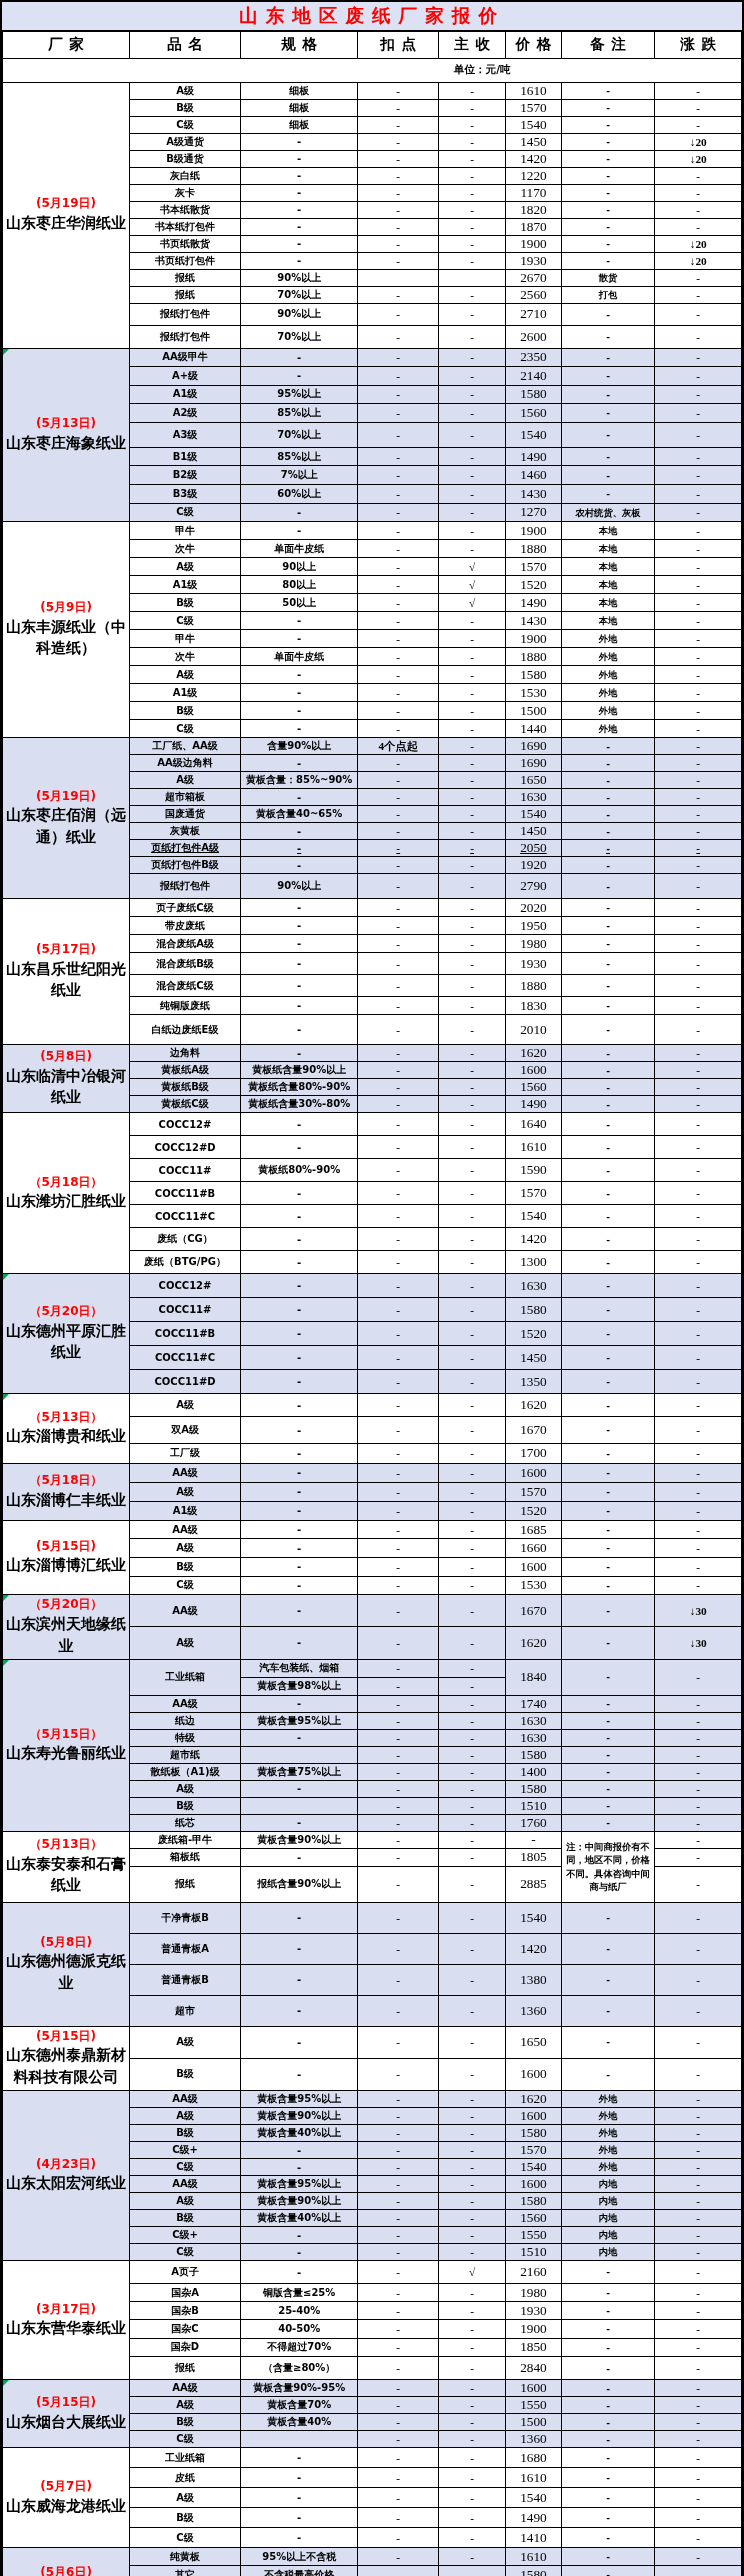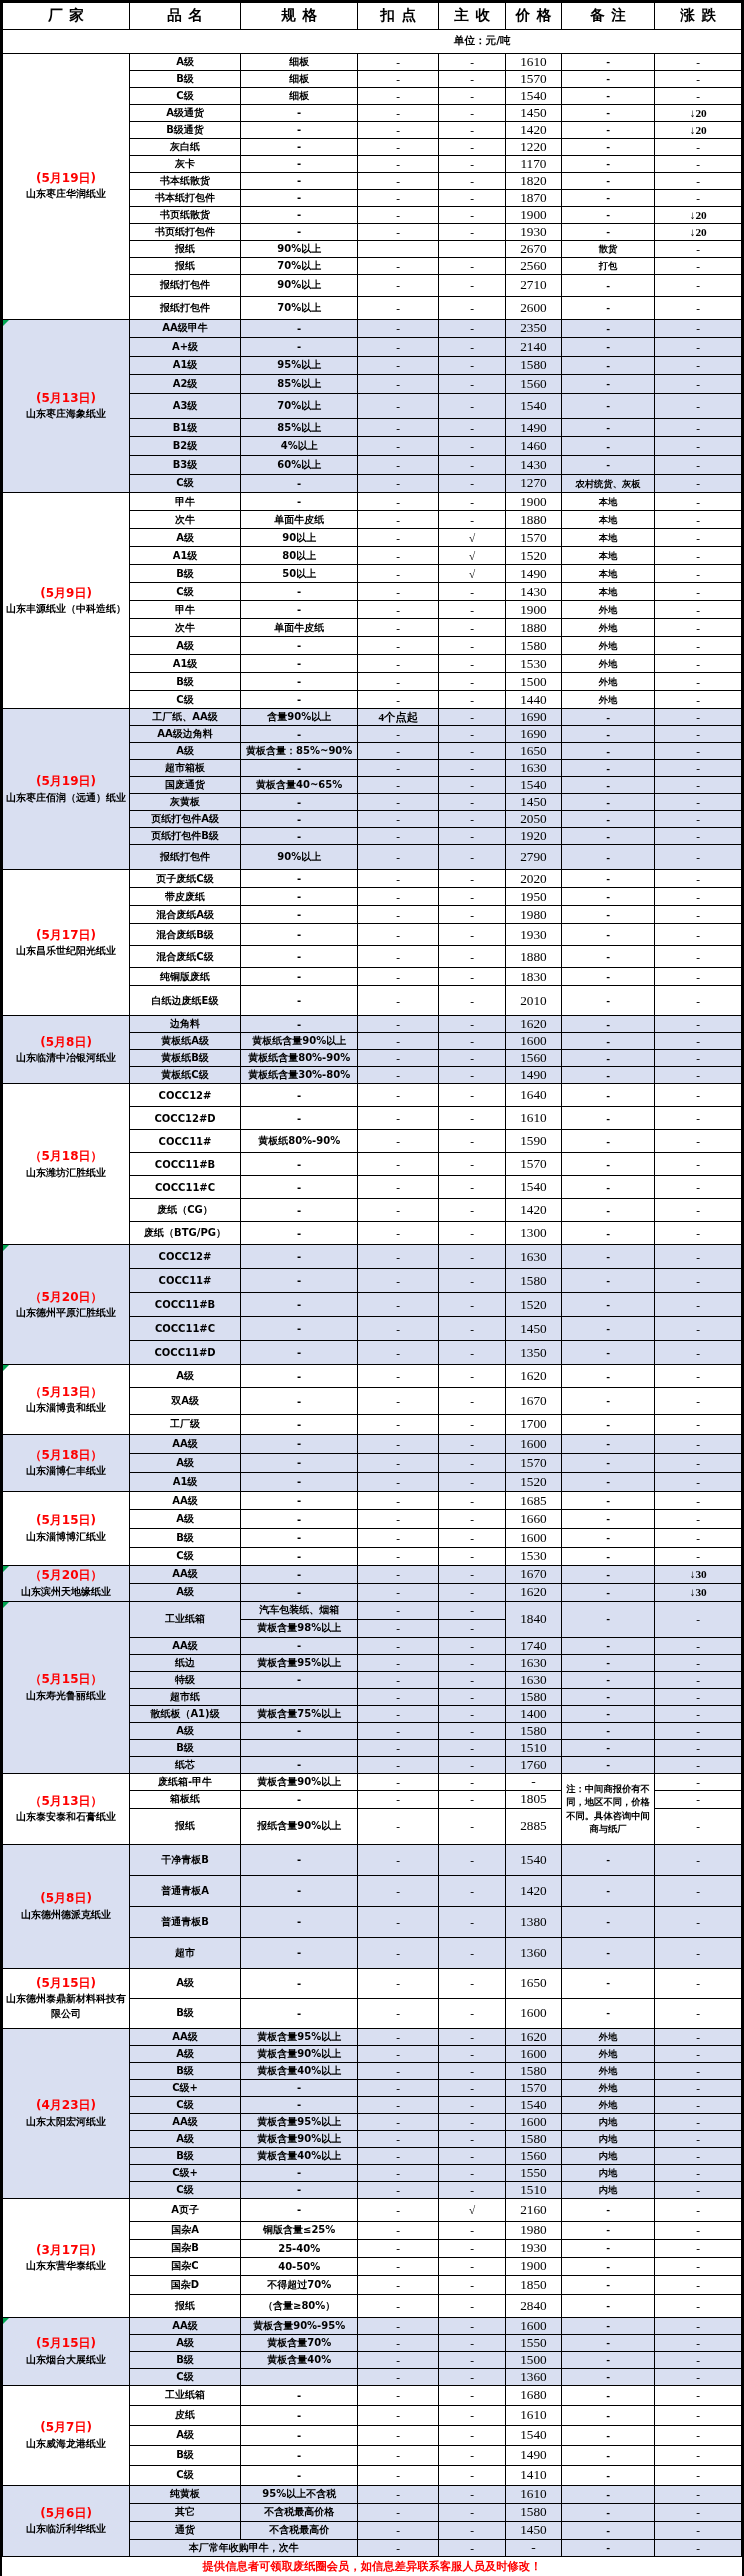--- a/index.html
+++ b/index.html
@@ -9,36 +9,37 @@
     color:#fe0000;font-size:18.6px;font-weight:bold;letter-spacing:8px;font-family:"DejaVu Serif","Liberation Serif",serif;}
   table{border-collapse:collapse;width:100%;table-layout:fixed;}
   th,td{border:1px solid #000;text-align:center;vertical-align:middle;padding:0;overflow:hidden;box-sizing:border-box;}
   th{height:26.5px;font-size:14.6px;font-weight:bold;letter-spacing:0.45em;text-indent:0.45em;background:#fff;
      font-family:"DejaVu Serif","Liberation Serif",serif;}
   .unit-row td{height:24px;background:#fff;text-align:left;padding-left:61%;font-weight:bold;font-size:10.6px;}
   tr.white td{background:#fff;}
   tr.blue td{background:#d9dff1;}
   td.factory{position:relative;background:inherit;line-height:1.45;padding:1.3px;}
   td.factory .date{color:#fe0000;font-weight:bold;font-size:12px;}
-  td.factory .fname{color:#000;font-weight:bold;font-size:10px;}
+  td.factory .fname{color:#000;font-weight:bold;font-size:15px;}
   .corner{position:absolute;top:0;left:0;width:0;height:0;border-top:6px solid #00a651;border-right:6px solid transparent;}
   .c-name,.c-spec{font-weight:bold;font-size:10px;}
   .c-kou,.c-shou,.c-chg{font-family:"Liberation Serif","DejaVu Serif",serif;font-size:11.3px;font-weight:bold;}
   .c-price{font-family:"Liberation Serif","DejaVu Serif",serif;font-size:13.3px;}
   .c-note{font-weight:bold;font-size:9.3px;line-height:1.45;padding:0 1.3px;}
   .split{padding:0;}
   .split .sub{display:flex;align-items:center;justify-content:center;height:17px;}
   .split .sub + .sub{border-top:1px solid #000;}
   .footer{background:#fff;text-align:center;padding:2px 0 3.3px 0;}
   .footer .f1{color:#fe0000;font-weight:bold;font-size:11.3px;line-height:1.35;}
 </style>
 </head>
 <body>
 
 <div class="sheet">
+  <div class="title-row">山东地区废纸厂家报价</div>
   <table>
     <colgroup>
       <col style="width:17.2%">
         <col style="width:15.0%">
         <col style="width:15.9%">
         <col style="width:10.9%">
       <col style="width:9.1%">
         <col style="width:7.5%">
         <col style="width:12.7%">
         <col style="width:11.7%">
@@ -252,21 +253,21 @@
           <td class="c-name">B1级</td>
           <td class="c-spec">85%以上</td>
           <td class="c-kou">-</td>
           <td class="c-shou">-</td>
           <td class="c-price">1490</td>
           <td class="c-note">-</td>
           <td class="c-chg">-</td>
         </tr>
         <tr class="blue" style="height: 18.6px;">
           <td class="c-name">B2级</td>
-          <td class="c-spec">4%以上</td>
+          <td class="c-spec">7%以上</td>
           <td class="c-kou">-</td>
           <td class="c-shou">-</td>
           <td class="c-price">1460</td>
           <td class="c-note">-</td>
           <td class="c-chg">-</td>
         </tr>
         <tr class="blue" style="height: 18.6px;">
           <td class="c-name">B3级</td>
           <td class="c-spec">60%以上</td>
           <td class="c-kou">-</td>
@@ -447,21 +448,21 @@
         </tr>
         <tr class="blue" style="height: 17px;">
           <td class="c-name">灰黄板</td>
           <td class="c-spec">-</td>
           <td class="c-kou">-</td>
           <td class="c-shou">-</td>
           <td class="c-price">1450</td>
           <td class="c-note">-</td>
           <td class="c-chg">-</td>
         </tr>
-        <tr class="blue" style="height: 17px;">
+        <tr class="blue" style="height: 17px; text-decoration: underline;">
           <td class="c-name">页纸打包件A级</td>
           <td class="c-spec">-</td>
           <td class="c-kou">-</td>
           <td class="c-shou">-</td>
           <td class="c-price">2050</td>
           <td class="c-note">-</td>
           <td class="c-chg">-</td>
         </tr>
         <tr class="blue" style="height: 17px;">
           <td class="c-name">页纸打包件B级</td>

